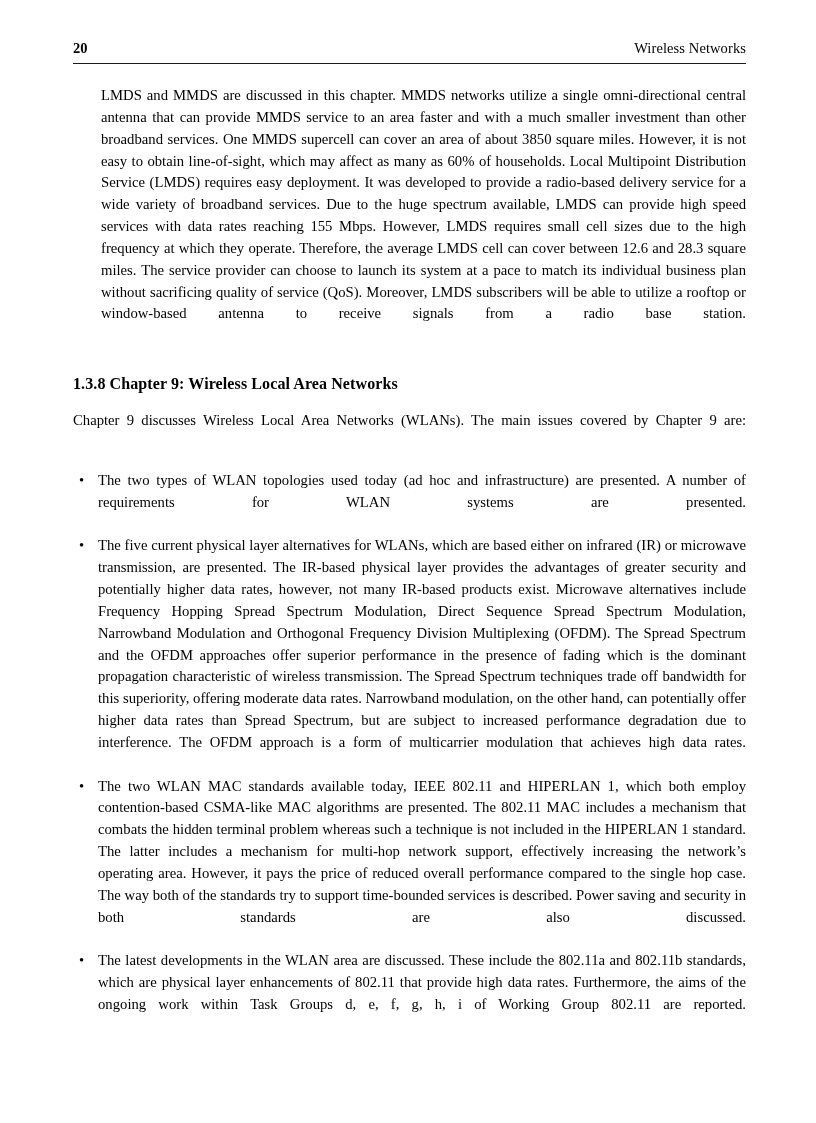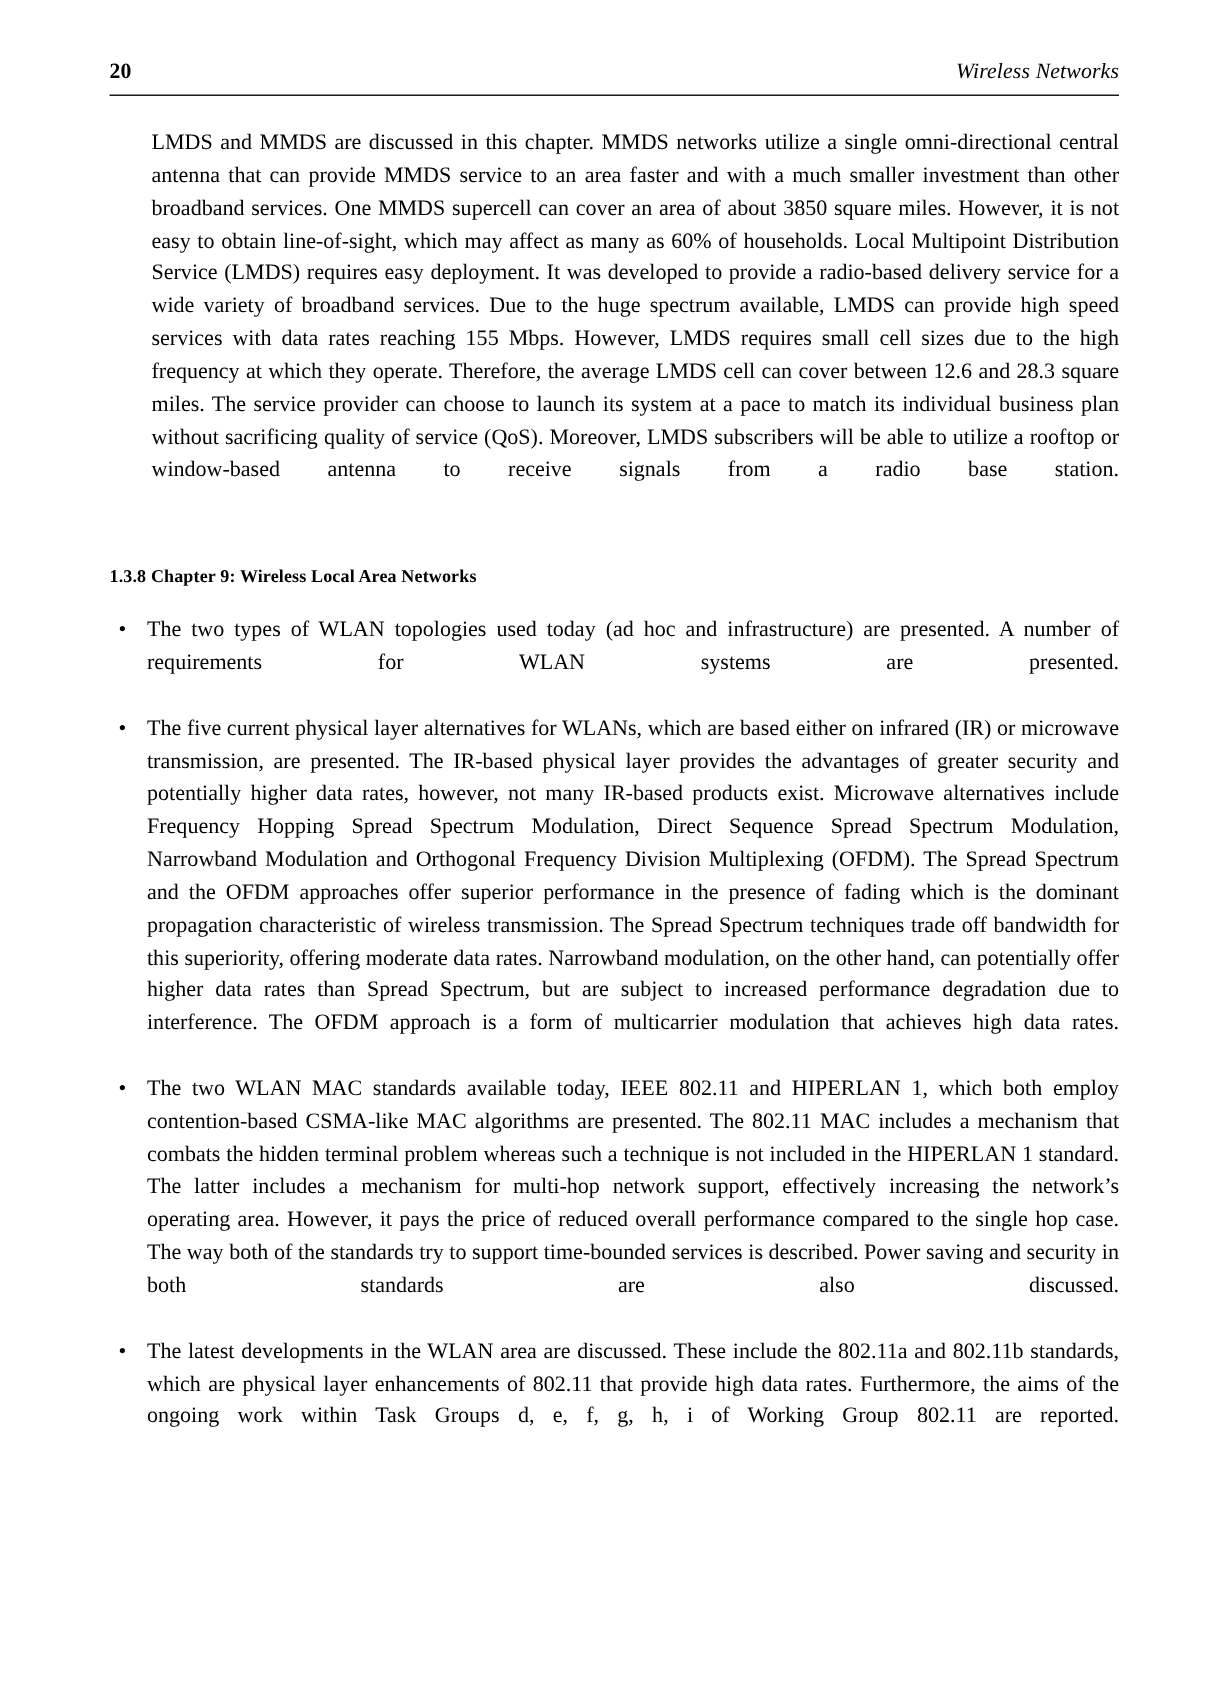--- a/index.html
+++ b/index.html
@@ -41,39 +41,38 @@
   }
   .runhead-page {
     font-size: 14.5px;
     font-weight: bold;
     letter-spacing: 0.1px;
   }
   .runhead-title {
     font-size: 14.5px;
     font-weight: normal;
     letter-spacing: 0.1px;
-    font-style: italic;
   }
 
   
   .para {
     font-size: 14.7px;
     line-height: 21.85px;
     text-align: justify;
     text-justify: inter-word;
     margin: 0;
     hyphens: none;
   }
   .para-lead {
     margin-top: 21px;
     margin-left: 28px;
   }
 
   .section-heading {
-    font-size: 12px;
+    font-size: 16px;
     font-weight: bold;
     line-height: 20px;
     margin: 0;
     margin-top: 27px;
     text-align: left;
     letter-spacing: 0.1px;
   }
 
   .para-intro {
     margin-top: 16px;
@@ -129,20 +128,21 @@
 
     <div class="runhead">
       <span class="runhead-page">20</span>
       <span class="runhead-title">Wireless Networks</span>
     </div>
 
     <p class="para para-lead">LMDS and MMDS are discussed in this chapter. MMDS networks utilize a single omni-directional central antenna that can provide MMDS service to an area faster and with a much smaller investment than other broadband services. One MMDS supercell can cover an area of about 3850 square miles. However, it is not easy to obtain line-of-sight, which may affect as many as 60% of households. Local Multipoint Distribution Service (LMDS) requires easy deployment. It was developed to provide a radio-based delivery service for a wide variety of broadband services. Due to the huge spectrum available, LMDS can provide high speed services with data rates reaching 155 Mbps. However, LMDS requires small cell sizes due to the high frequency at which they operate. Therefore, the average LMDS cell can cover between 12.6 and 28.3 square miles. The service provider can choose to launch its system at a pace to match its individual business plan without sacrificing quality of service (QoS). Moreover, LMDS subscribers will be able to utilize a rooftop or window-based antenna to receive signals from a radio base station.</p>
 
     <h2 class="section-heading">1.3.8 Chapter 9: Wireless Local Area Networks</h2>
 
+    <p class="para para-intro">Chapter 9 discusses Wireless Local Area Networks (WLANs). The main issues covered by Chapter 9 are:</p>
 
     <ul class="bullet-list">
       <li class="bullet-item">
         <span class="marker">•</span>
         <span class="text">The two types of WLAN topologies used today (ad hoc and infrastructure) are presented. A number of requirements for WLAN systems are presented.</span>
       </li>
       <li class="bullet-item">
         <span class="marker">•</span>
         <span class="text">The five current physical layer alternatives for WLANs, which are based either on infrared (IR) or microwave transmission, are presented. The IR-based physical layer provides the advantages of greater security and potentially higher data rates, however, not many IR-based products exist. Microwave alternatives include Frequency Hopping Spread Spectrum Modulation, Direct Sequence Spread Spectrum Modulation, Narrowband Modulation and Orthogonal Frequency Division Multiplexing (OFDM). The Spread Spectrum and the OFDM approaches offer superior performance in the presence of fading which is the dominant propagation characteristic of wireless transmission. The Spread Spectrum techniques trade off bandwidth for this superiority, offering moderate data rates. Narrowband modulation, on the other hand, can potentially offer higher data rates than Spread Spectrum, but are subject to increased performance degradation due to interference. The OFDM approach is a form of multicarrier modulation that achieves high data rates.</span>
       </li>

